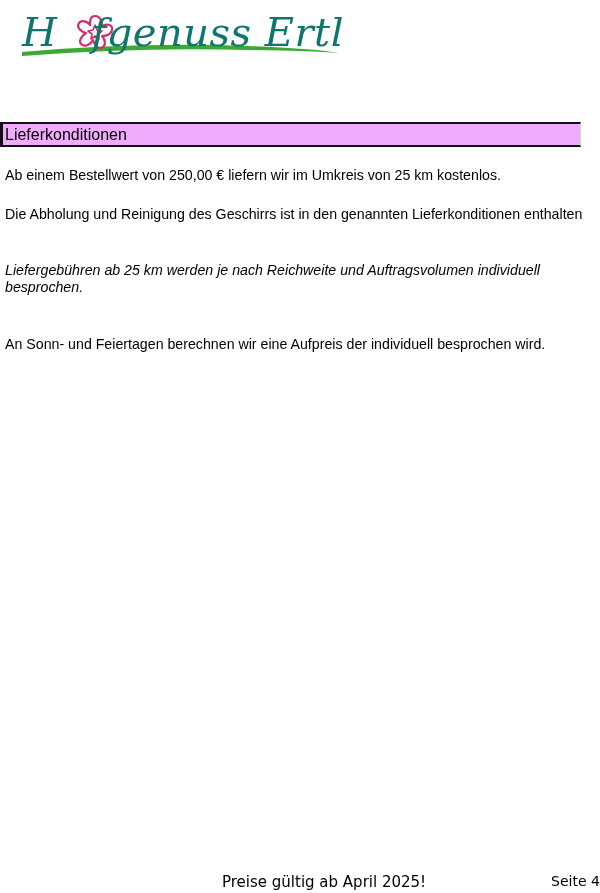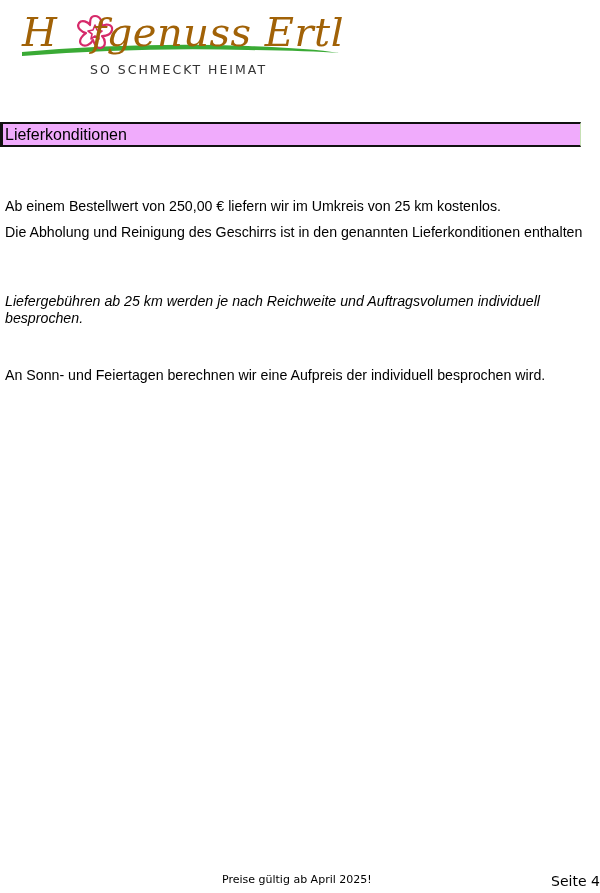--- a/index.html
+++ b/index.html
@@ -24,21 +24,21 @@
     }
     .logo svg { display: block; }
     .logo-script {
       position: absolute;
       left: 4px;
       top: 0px;
       font-family: "DejaVu Serif", serif;
       font-style: italic;
       font-size: 40px;
       letter-spacing: 0.5px;
-      color: #a16207;
+      color: #0f766e;
       white-space: nowrap;
       line-height: 52px;
     }
     .logo-tagline {
       position: absolute;
       left: 72px;
       top: 56px;
       font-family: "DejaVu Sans", sans-serif;
       font-size: 12.5px;
       letter-spacing: 2px;
@@ -64,28 +64,27 @@
       font-size: 16px;
       line-height: 18px;
       white-space: nowrap;
     }
     .para {
       position: absolute;
       left: 5px;
       font-size: 14.2px;
       line-height: 17px;
       width: 580px;
-      margin-top: 31px;
     }
     .footer-note {
       position: absolute;
       top: 873px;
       left: 222px;
       font-family: "DejaVu Sans", sans-serif;
-      font-size: 11px;
+      font-size: 15px;
       white-space: nowrap;
     }
     .footer-page {
       position: absolute;
       top: 873px;
       left: 551px;
       font-family: "DejaVu Sans", sans-serif;
       font-size: 14px;
       white-space: nowrap;
     }
@@ -99,26 +98,25 @@
     <path d="M4 46 Q 120 36 230 40 Q 290 42 322 47 Q 290 45 230 44 Q 120 41 4 50 Z" fill="#3aaa35"></path>
 
     <g transform="translate(77,26)" fill="none" stroke="#d62a6a" stroke-width="2.2" stroke-linejoin="round">
       <path d="M0 -16 C 6 -16 8 -8 6 -5 C 10 -9 18 -8 17 -2 C 16 3 10 4 7 4 C 10 7 12 14 6 16 C 1 17 -1 11 -2 8 C -4 12 -10 16 -14 12 C -17 8 -12 3 -9 1 C -13 0 -19 -4 -16 -9 C -13 -13 -7 -10 -5 -7 C -5 -11 -5 -16 0 -16 Z"></path>
       <path d="M0 -7 L 2 -2 L 7 -1 L 3 2 L 4 7 L 0 4 L -4 7 L -3 2 L -7 -1 L -2 -2 Z" stroke-width="1.6"></path>
     </g>
   </svg>
   <div class="logo-script">
     <span>H</span><span style="display:inline-block;width:34px;"></span><span>fgenuss Ertl</span>
   </div>
-  <div class="logo-tagline">SO SCHMECKT HEIMAT</div>
 </div>
 
 <div class="section-header">
   <span>Lieferkonditionen</span>
 </div>
 
 <div class="para" style="top:167px;">Ab einem Bestellwert von 250,00 € liefern wir im Umkreis von 25 km kostenlos.</div>
-<div class="para" style="top:193px;">Die Abholung und Reinigung des Geschirrs ist in den genannten Lieferkonditionen enthalten</div>
+<div class="para" style="top:206px;">Die Abholung und Reinigung des Geschirrs ist in den genannten Lieferkonditionen enthalten</div>
 <div class="para" style="top:262px;font-style:italic;">Liefergebühren ab 25 km werden je nach Reichweite und Auftragsvolumen individuell besprochen.</div>
 <div class="para" style="top:336px;">An Sonn- und Feiertagen berechnen wir eine Aufpreis der individuell besprochen wird.</div>
 
 <div class="footer-note">Preise gültig ab April 2025!</div>
 <div class="footer-page">Seite 4</div>
 
 </body></html>

